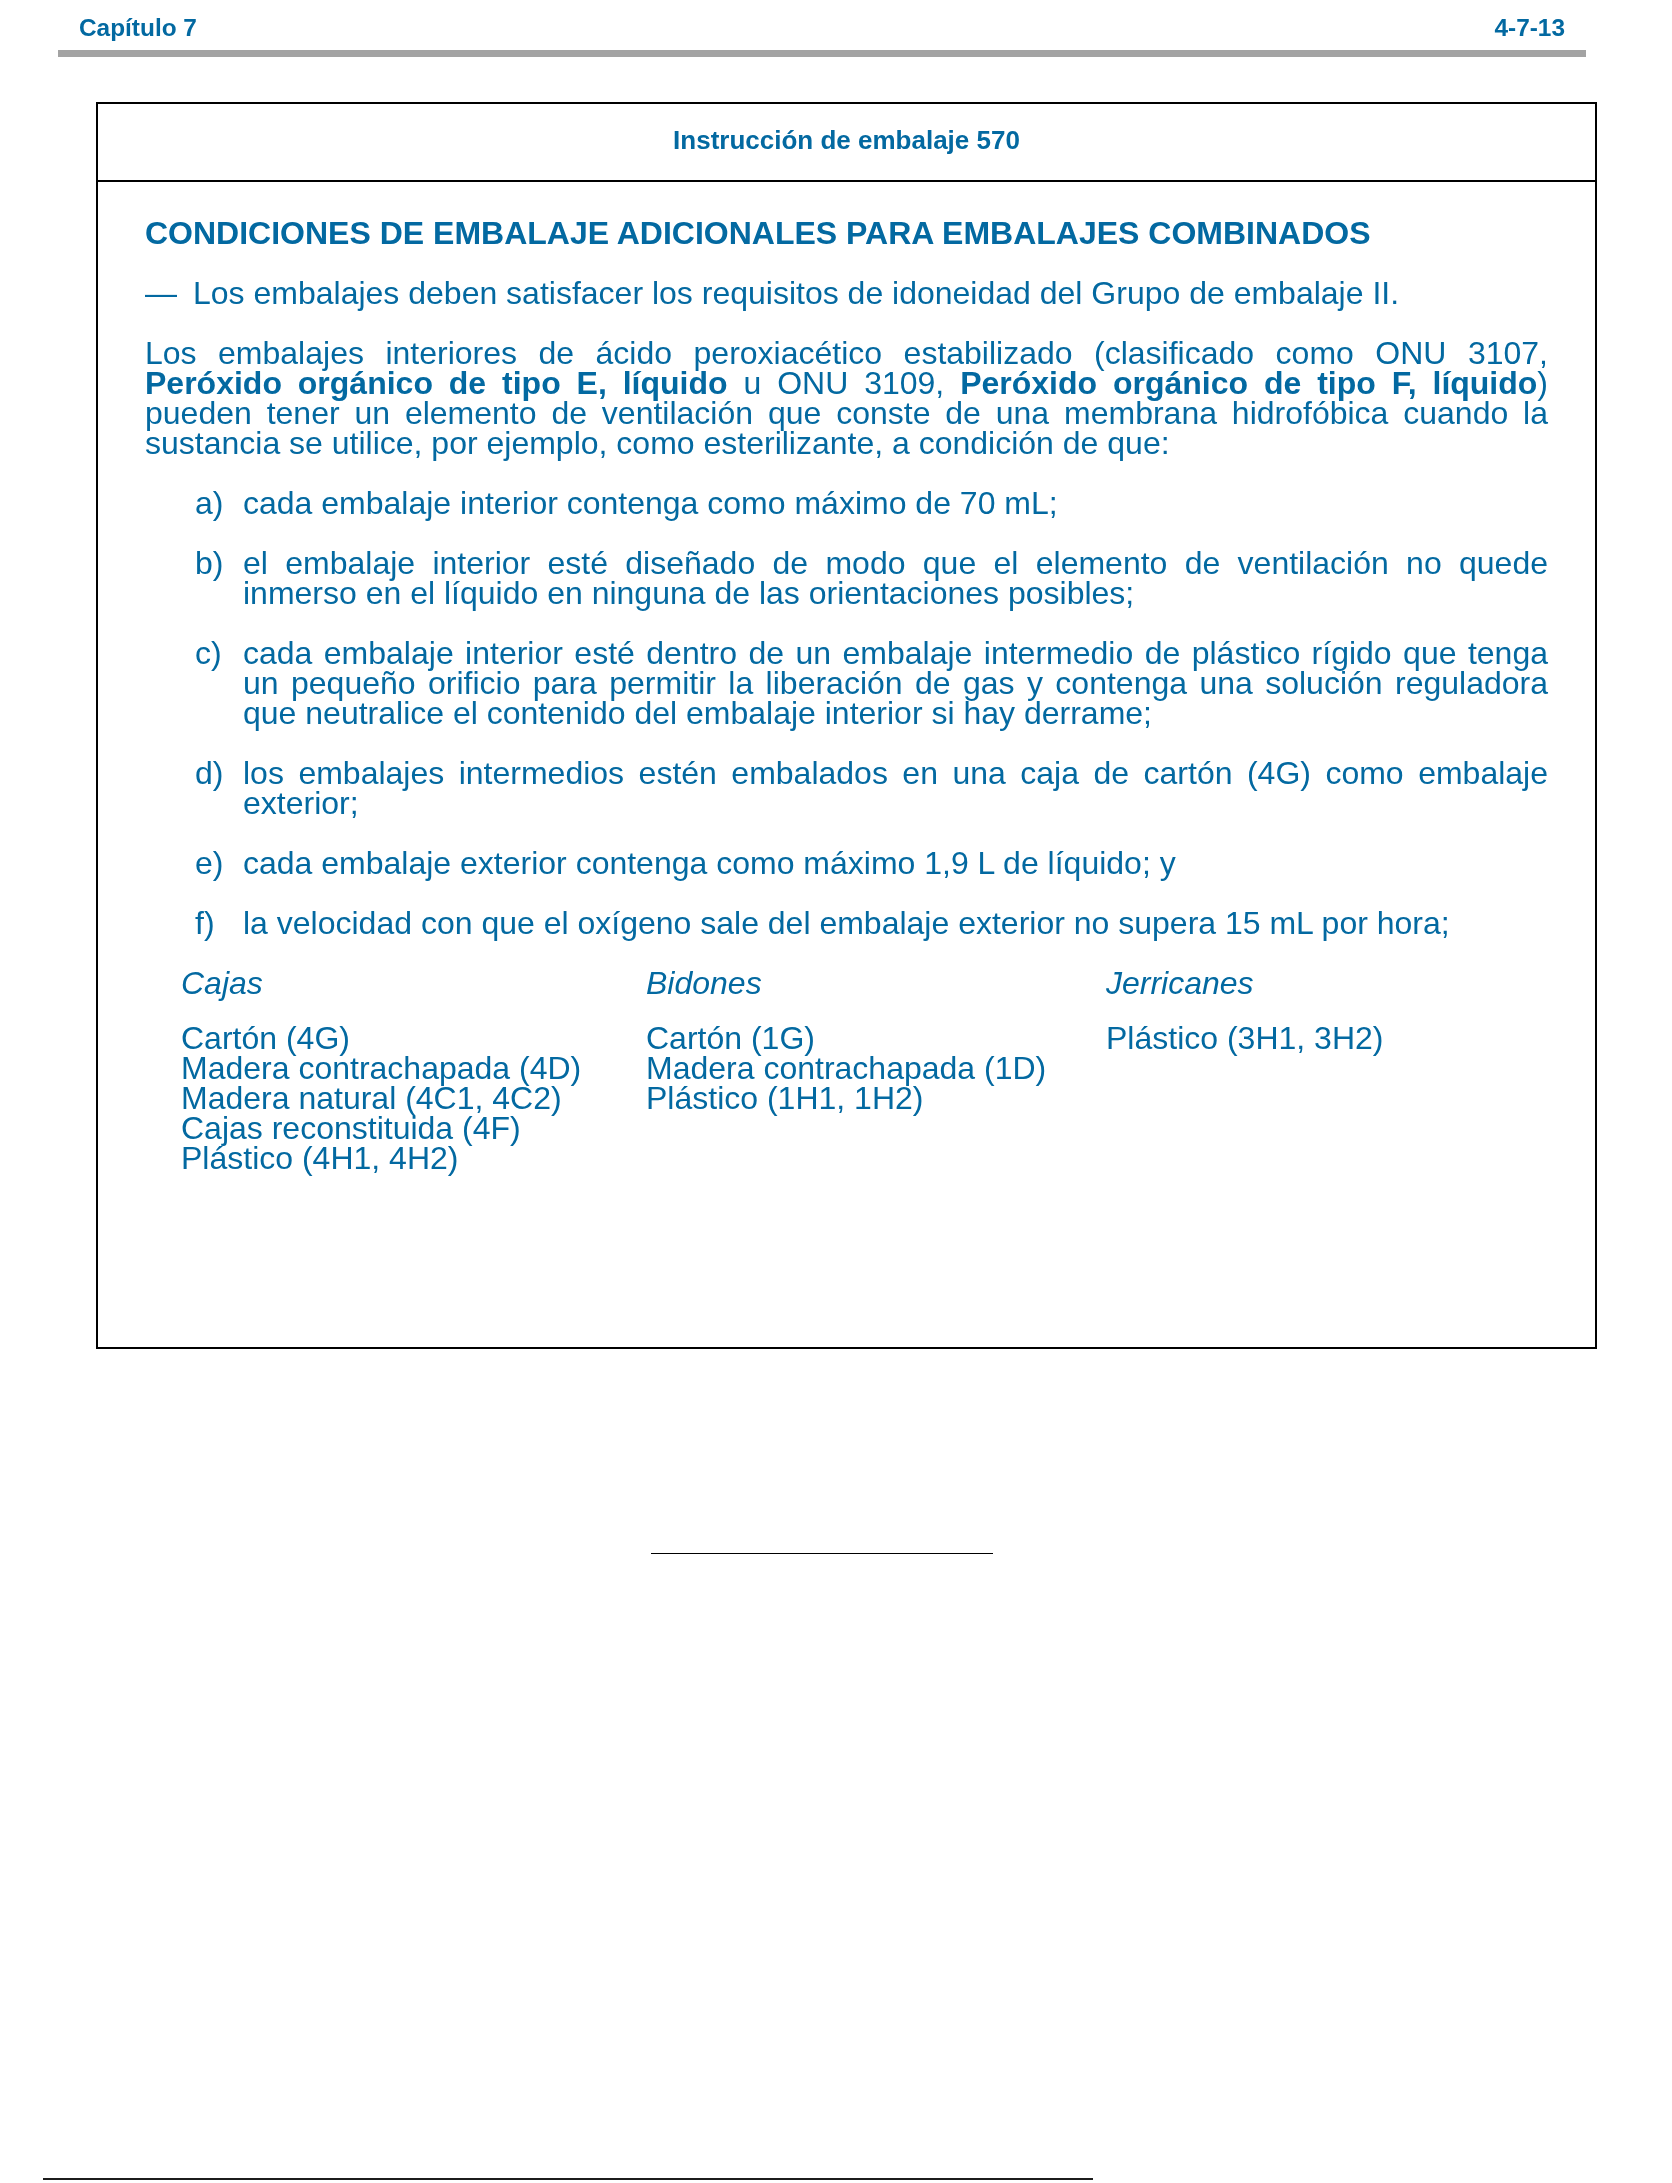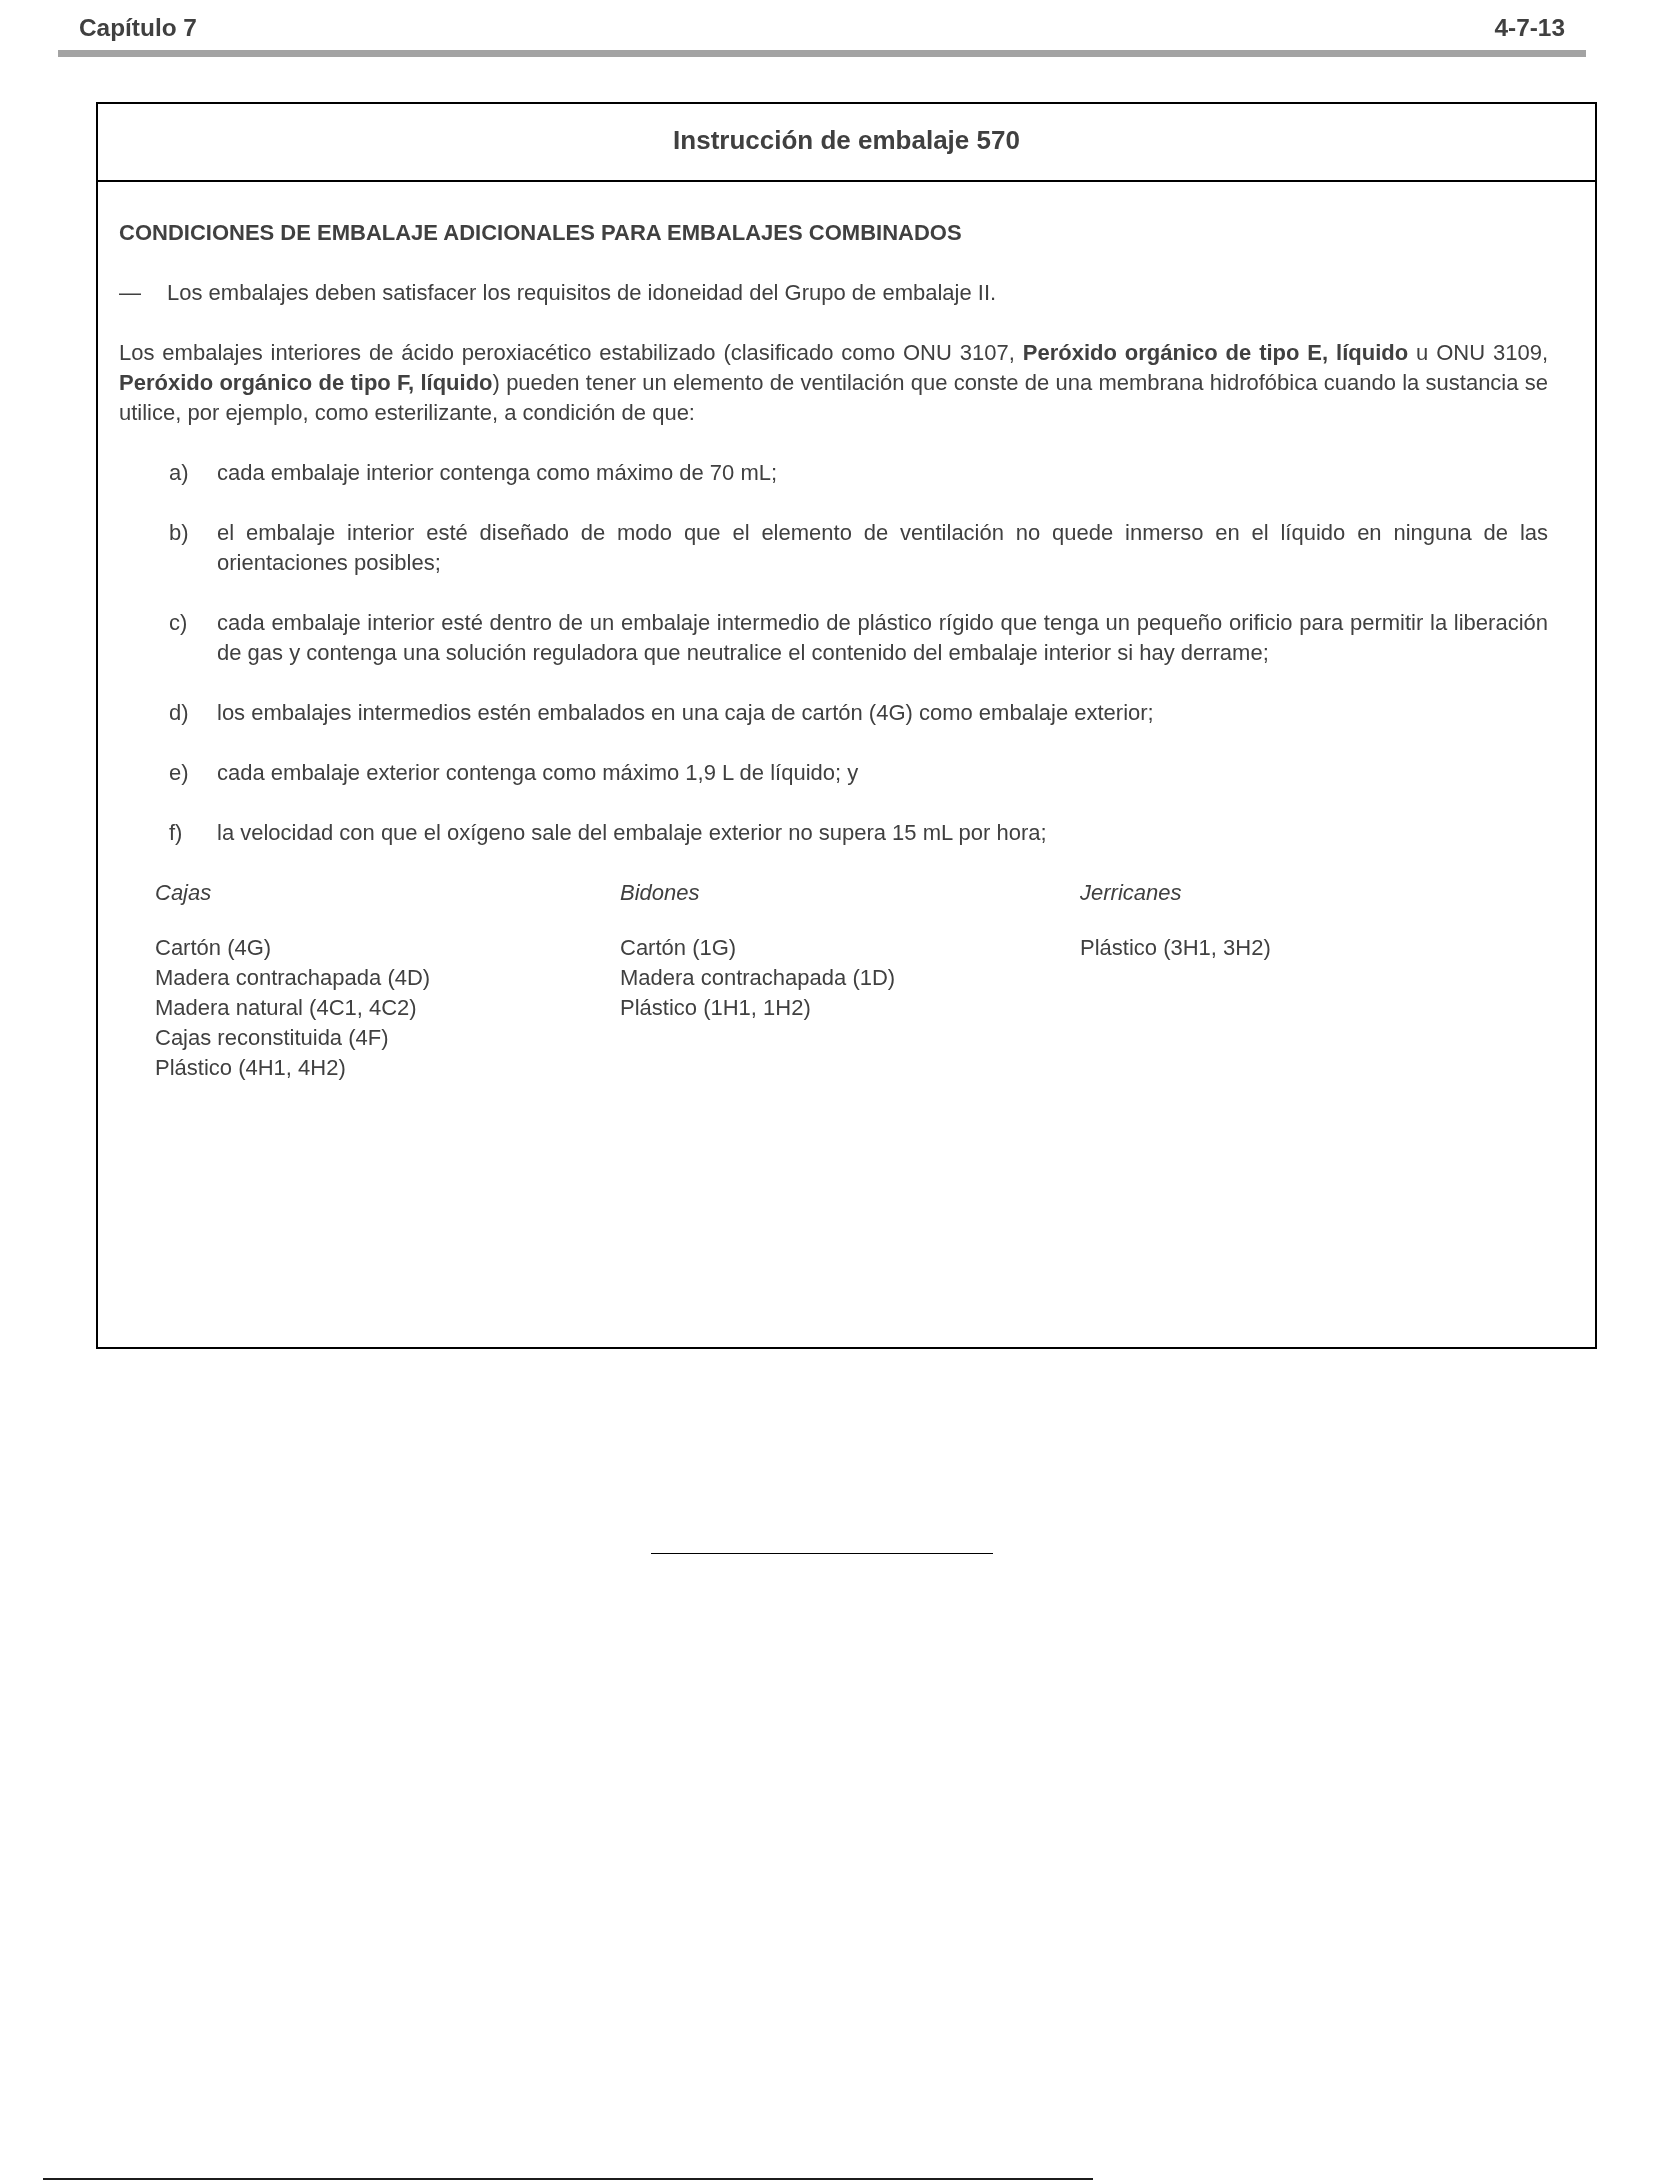--- a/index.html
+++ b/index.html
@@ -6,21 +6,21 @@
     margin: 0;
     padding: 0;
     background: #ffffff;
   }
   .page {
     position: relative;
     width: 1644px;
     height: 2183px;
     background: #ffffff;
     font-family: "Liberation Sans", sans-serif;
-    color: #404040;
+    color: #0369a1;
     overflow: hidden;
   }
   
   .runhead {
     position: absolute;
     top: 12.6px;
     left: 79px;
     right: 79px;
     display: flex;
     justify-content: space-between;
@@ -48,22 +48,22 @@
     background: #ffffff;
   }
   .box-title {
     text-align: center;
     font-size: 26px;
     font-weight: bold;
     padding: 21px 0 24.4px 0;
     border-bottom: 2.4px solid #000000;
   }
   .box-body {
-    padding: 36px 47px 36px 21px;
-    font-size: 22px;
+    padding: 36px 47px 36px 47px;
+    font-size: 32px;
     line-height: 30px;
   }
   .blk { margin: 0 0 30px 0; }
   .h-bold { font-weight: bold; }
   .italic { font-style: italic; }
   .b { font-weight: bold; }
   .just { text-align: justify; }
   .dash-row {
     display: grid;
     grid-template-columns: 48px 1fr;

